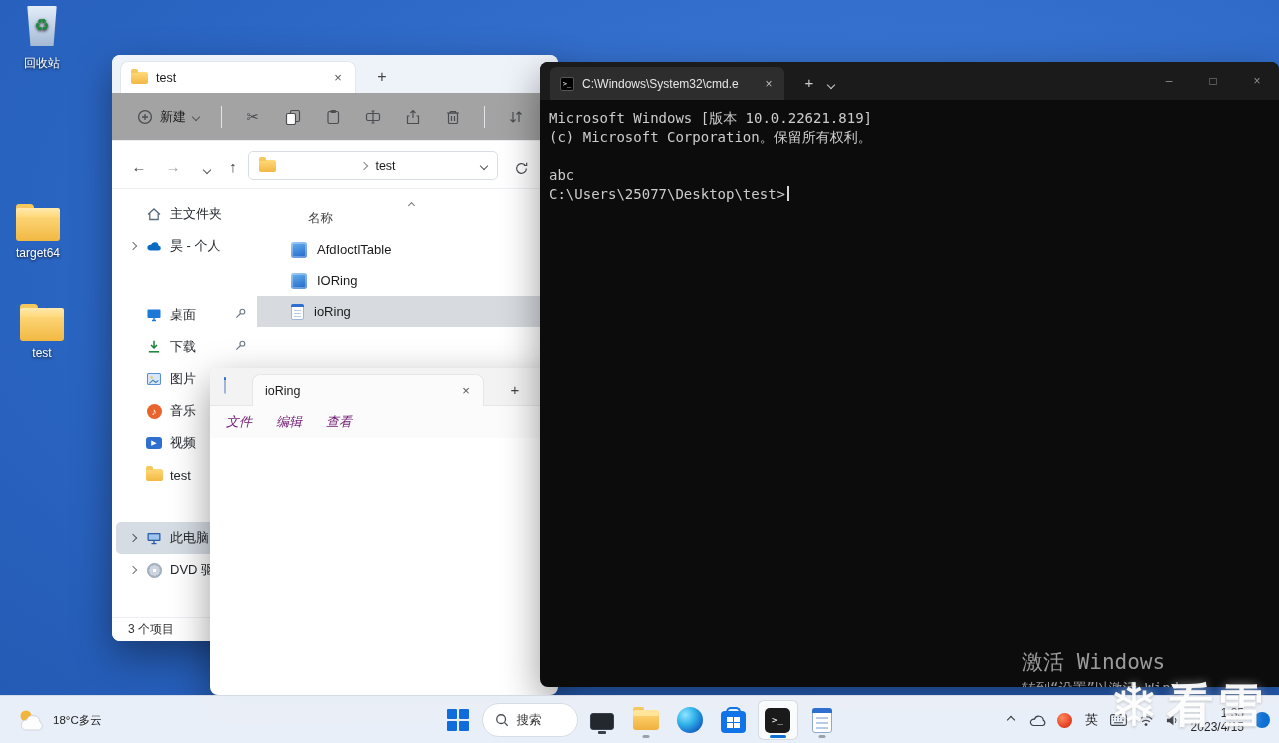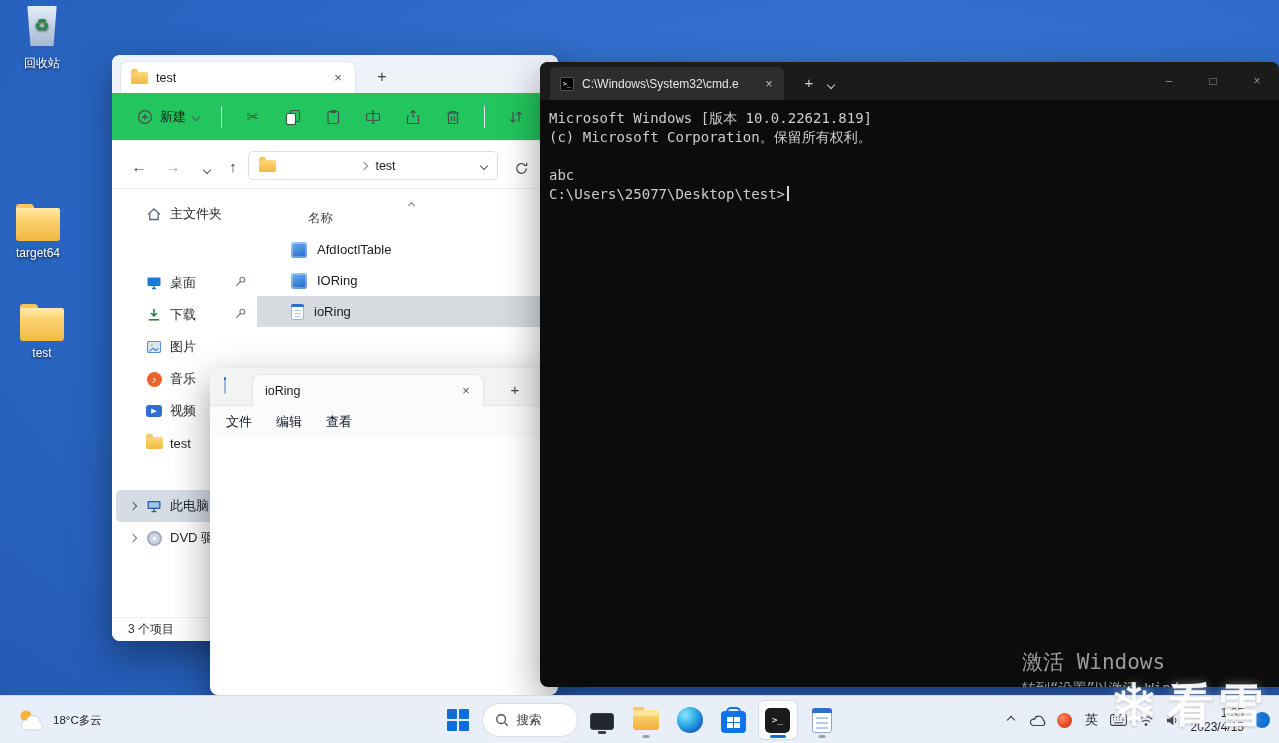--- a/index.html
+++ b/index.html
@@ -30,21 +30,21 @@
   #explorer{left:112px;top:55px;width:446px;height:586px;background:#fff;z-index:5;overflow:hidden;}
   .ex-tabbar{position:relative;height:38px;background:#eef2f9;border-radius:8px 8px 0 0;}
   .ex-tab{position:absolute;left:8px;top:6px;width:236px;height:32px;background:#fff;border:1px solid #e2e7ee;border-bottom:none;
           border-radius:8px 8px 0 0;display:flex;align-items:center;padding:0 8px 0 10px;gap:8px;font-size:12.5px;}
   .ex-tab .tab-x{margin-left:auto;color:#555;font-size:13px;width:18px;height:18px;display:flex;align-items:center;justify-content:center;border-radius:4px;}
   .ex-newtab{position:absolute;left:258px;top:10px;width:24px;height:24px;display:flex;align-items:center;justify-content:center;
              color:#444;font-size:16px;border-radius:4px;}
   .folder-sm{position:relative;width:17px;height:12px;background:linear-gradient(180deg,#ffd97a,#f2b843);border-radius:2px;flex:none;}
   .folder-sm::before{content:"";position:absolute;top:-3px;left:0;width:7px;height:4px;background:#f6c75d;border-radius:2px 2px 0 0;}
 
-  .ex-toolbar{position:relative;height:48px;background:#22c55e;border-bottom:1px solid #eceff3;display:flex;align-items:center;padding-left:16px;gap:4px;}
+  .ex-toolbar{position:relative;height:48px;background:#a3a3a3;border-bottom:1px solid #eceff3;display:flex;align-items:center;padding-left:16px;gap:4px;}
   .ex-new{display:flex;align-items:center;gap:7px;padding:6px 9px;border-radius:5px;font-size:13px;color:#1b1b1b;}
   .tool-sep{width:1px;height:22px;background:#e1e4e9;margin:0 9px;}
   .tool-btn{width:36px;height:34px;display:flex;align-items:center;justify-content:center;border-radius:5px;color:#4a4d52;}
   .tool-btn svg{display:block;}
   .glyph-cut{font-size:15px;color:#4a4d52;line-height:1;}
 
   .ex-address{position:relative;height:48px;background:#fff;border-bottom:1px solid #eceff3;}
   .nav-btn{position:absolute;top:12px;width:26px;height:26px;display:flex;align-items:center;justify-content:center;
            color:#3e4248;font-size:15px;border-radius:5px;}
   .nav-btn.dim{color:#9aa0a8;}
@@ -86,21 +86,21 @@
 
   
   #notepad{left:210px;top:368px;width:348px;height:327px;background:#fff;z-index:10;overflow:hidden;}
   .np-titlebar{position:relative;height:38px;background:#f3f3f3;border-radius:8px 8px 0 0;border-bottom:1px solid #e6e6e6;}
   .np-appicon{position:absolute;left:14px;top:10px;}
   .np-tab{position:absolute;left:42px;top:6px;width:232px;height:32px;background:#fbfbfb;border:1px solid #e6e6e6;border-bottom:none;
           border-radius:8px 8px 0 0;display:flex;align-items:center;padding:0 8px 0 12px;font-size:12.5px;}
   .np-tab .tab-x{margin-left:auto;color:#555;font-size:13px;width:18px;height:18px;display:flex;align-items:center;justify-content:center;}
   .np-newtab{position:absolute;left:294px;top:10px;width:22px;height:22px;display:flex;align-items:center;justify-content:center;color:#444;font-size:15px;}
   .np-menubar{height:32px;background:#fbfbfb;display:flex;align-items:center;padding-left:4px;}
-  .np-menu-item{padding:5px 12px;font-size:13px;border-radius:5px;color:#0f172a;}
+  .np-menu-item{padding:5px 12px;font-size:13px;border-radius:5px;color:#701a75;font-style:italic;}
   .np-content{position:absolute;top:70px;bottom:0;left:0;right:0;background:#fff;padding:16px 14px;
               font-family:"DejaVu Sans Mono","Liberation Mono",monospace;font-size:15px;color:#111;}
 
   
   #cmd{left:540px;top:62px;width:739px;height:625px;background:#0c0c0c;z-index:15;border-radius:8px 8px 0 8px;overflow:hidden;}
   .cmd-titlebar{position:relative;height:38px;background:#1b1b1b;}
   .cmd-tab{position:absolute;left:10px;top:5px;width:234px;height:33px;background:#2d2d2d;border-radius:6px 6px 0 0;
            display:flex;align-items:center;gap:8px;padding:0 6px 0 10px;color:#e6e6e6;font-size:12px;}
   .cmd-tab .tab-x{margin-left:auto;color:#bbb;font-size:12px;width:18px;height:18px;display:flex;align-items:center;justify-content:center;border-radius:3px;}
   .cmdicon{width:14px;height:14px;background:#000;border:1px solid #555;border-radius:2px;color:#fff;
@@ -277,20 +277,31 @@
       <div class="ex-side">
         <div class="side-row">
           <span class="chevslot"></span>
           <span class="sicon">
             <svg width="16" height="16" viewBox="0 0 16 16">
                 <path d="M2 8.5L8 3l6 5.5M3.8 7.4v6.1h8.4V7.4" fill="none" stroke="#5a6b7d" stroke-width="1.3"></path>
               </svg>
           </span>
           <span>主文件夹</span>
         </div>
+        <div class="side-row">
+          <span class="chevslot">
+              <span class="chev right" style="border-color:#777"></span>
+            </span>
+          <span class="sicon">
+            <svg width="16" height="16" viewBox="0 0 16 16">
+                <path d="M4.3 12.5a2.9 2.9 0 1 1 .7-5.7 4 4 0 0 1 7.7 1 2.35 2.35 0 0 1-.5 4.7z" fill="#0b6bc2"></path>
+              </svg>
+          </span>
+          <span>昊 - 个人</span>
+        </div>
         <div class="side-gap1"></div>
         <div class="side-row">
           <span class="chevslot"></span>
           <span class="sicon">
             <svg width="16" height="16" viewBox="0 0 16 16">
                 <rect x="1.5" y="2.5" width="13" height="8.5" rx="1" fill="#1e78d7"></rect>
                 <path d="M6 13.5h4M8 11v2.5" stroke="#1e78d7" stroke-width="1.4"></path>
               </svg>
           </span>
           <span>桌面</span>

